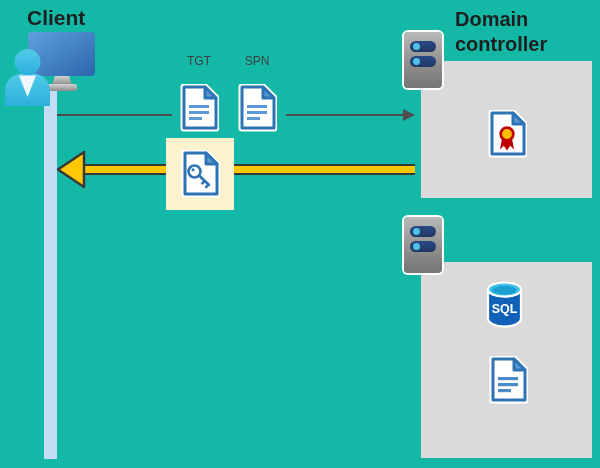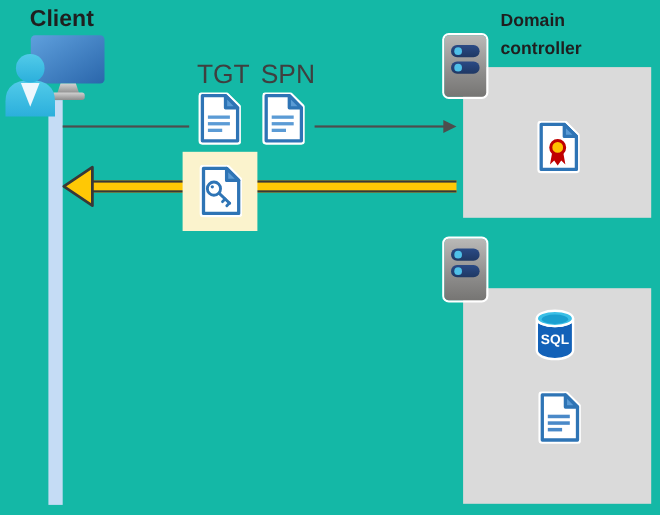--- a/index.html
+++ b/index.html
@@ -1,23 +1,23 @@
 <!DOCTYPE html>
 <html><head>
 <meta charset="utf-8">
 <style>
   html,body{margin:0;padding:0;background:#fff;}
   #canvas{position:relative;width:600px;height:468px;background:#14b8a6;overflow:hidden;
           font-family:"Liberation Sans","DejaVu Sans",sans-serif;}
   .abs{position:absolute;}
 
   
-  .title{font-weight:bold;color:#1f1f1f;font-size:16px;line-height:25px;}
+  .title{font-weight:bold;color:#1f1f1f;font-size:20px;line-height:25px;}
   .client-title{font-size:21px;}
-  .small-label{font-size:24px;color:#3f3f3f;text-align:center;}
+  .small-label{font-size:12px;color:#3f3f3f;text-align:center;}
   .file-label{font-size:20px;color:#3f3f3f;text-align:center;font-weight:400;}
 
   
   .bar{left:44px;top:91px;width:13px;height:368px;background:#c5dcf5;z-index:1;}
 
   
   .graybox{background:#dadada;z-index:1;}
   #dc-box{left:421px;top:61px;width:171px;height:137px;}
   #linux-box{left:421px;top:262px;width:171px;height:196px;}
 

